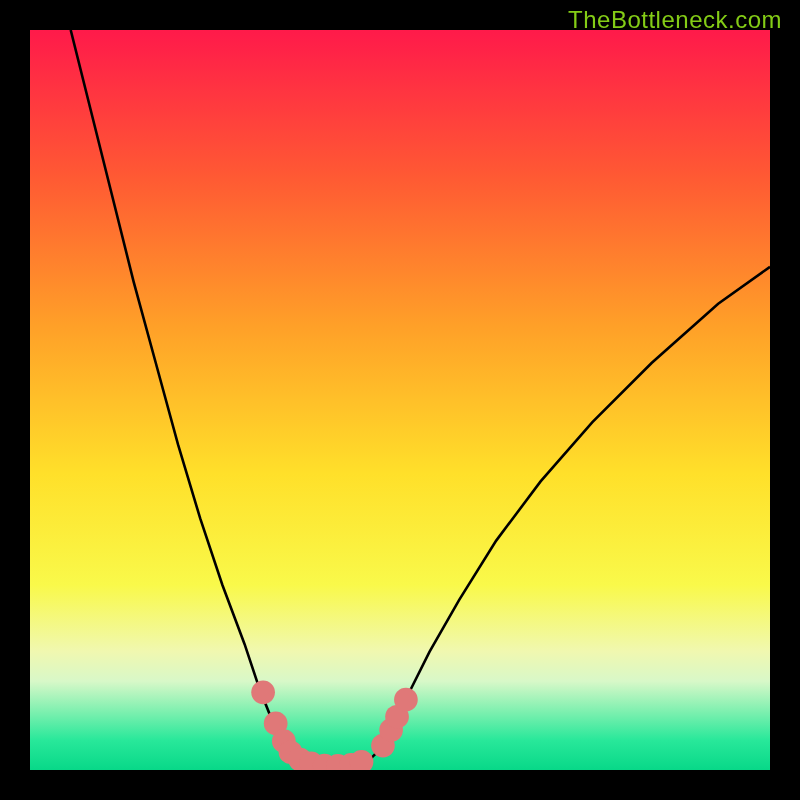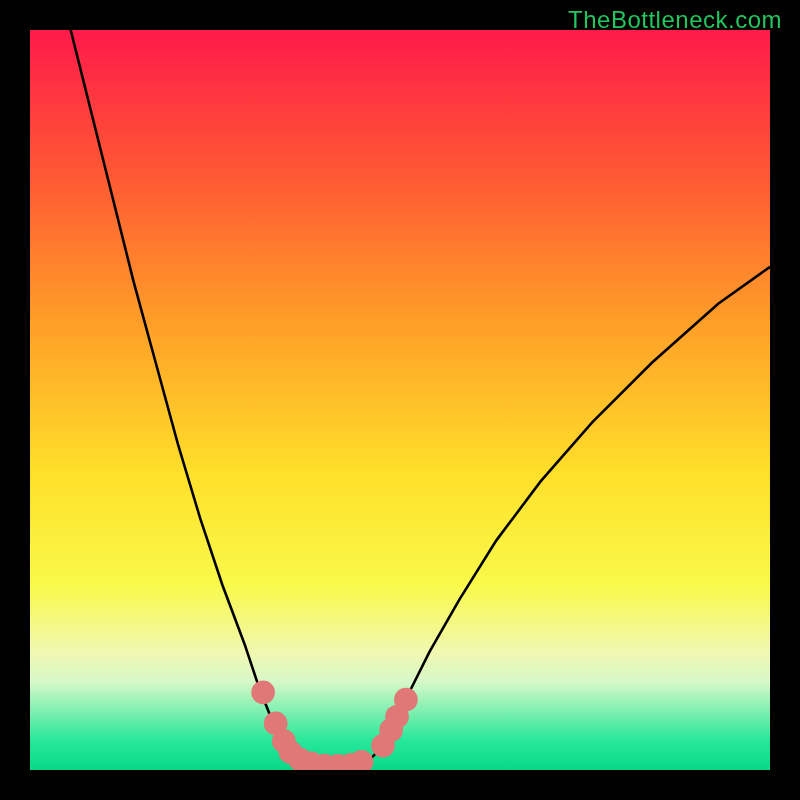--- a/index.html
+++ b/index.html
@@ -13,21 +13,21 @@
   .frame {
     width: 800px;
     height: 800px;
     background: #000;
     position: relative;
   }
   .watermark {
     position: absolute;
     top: 6px;
     right: 18px;
-    color: #22c55e;
+    color: #84cc16;
     font-size: 24px;
     font-weight: 500;
     letter-spacing: 0.5px;
     z-index: 10;
   }
   .plot-area {
     position: absolute;
     left: 30px;
     top: 30px;
     width: 740px;

